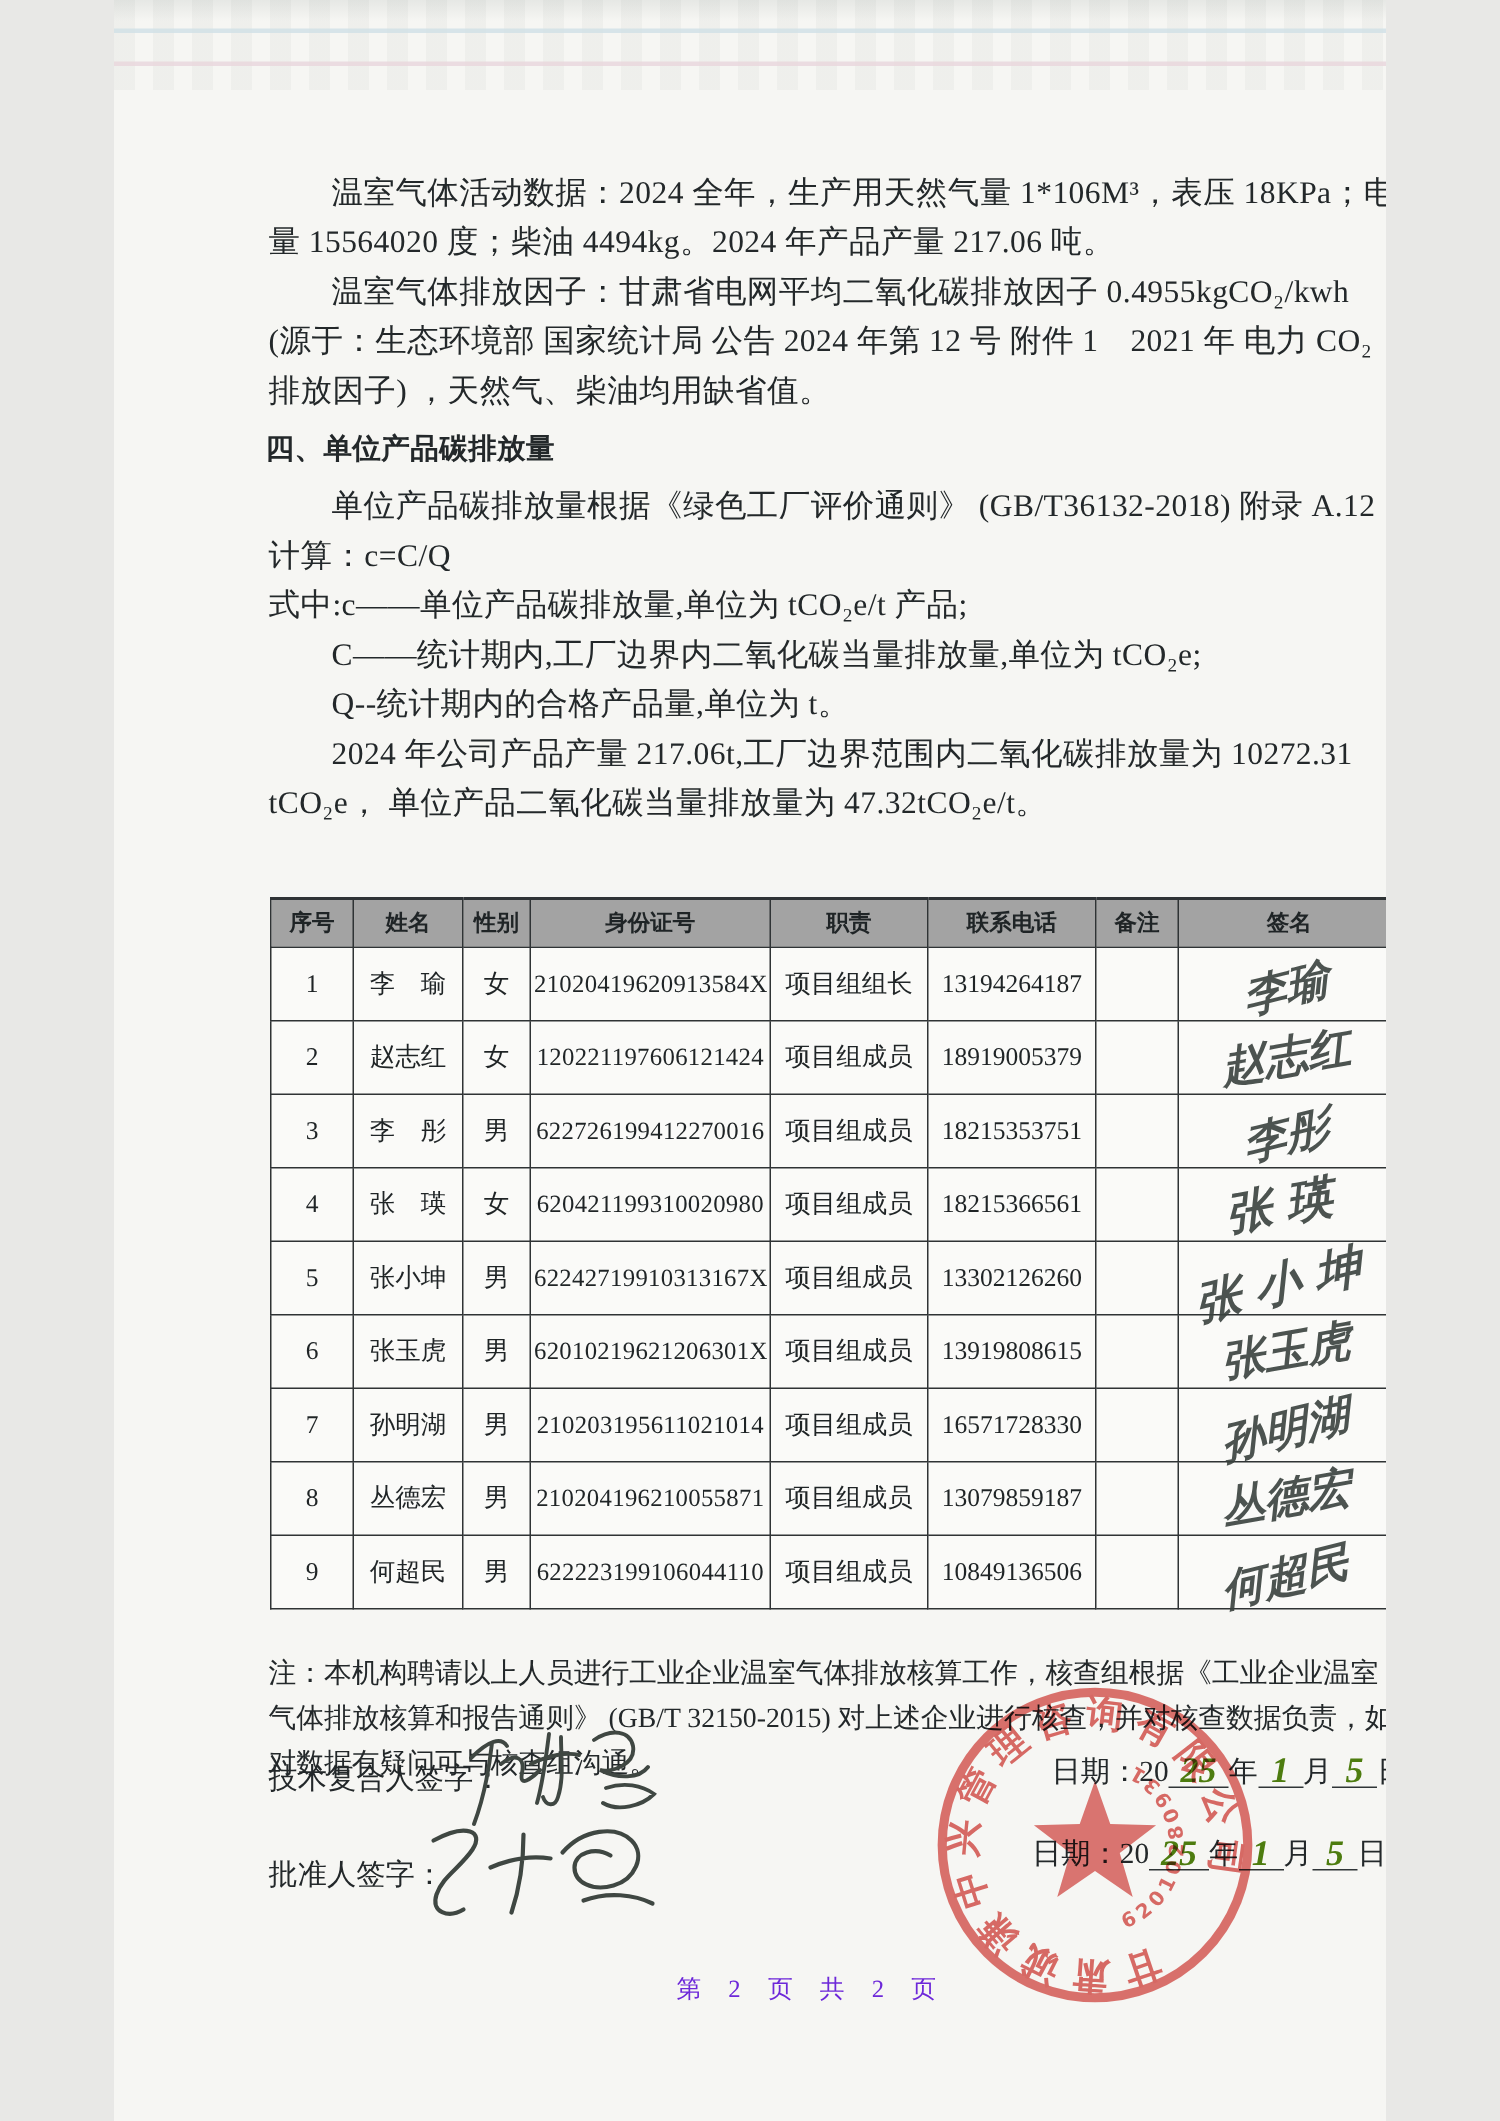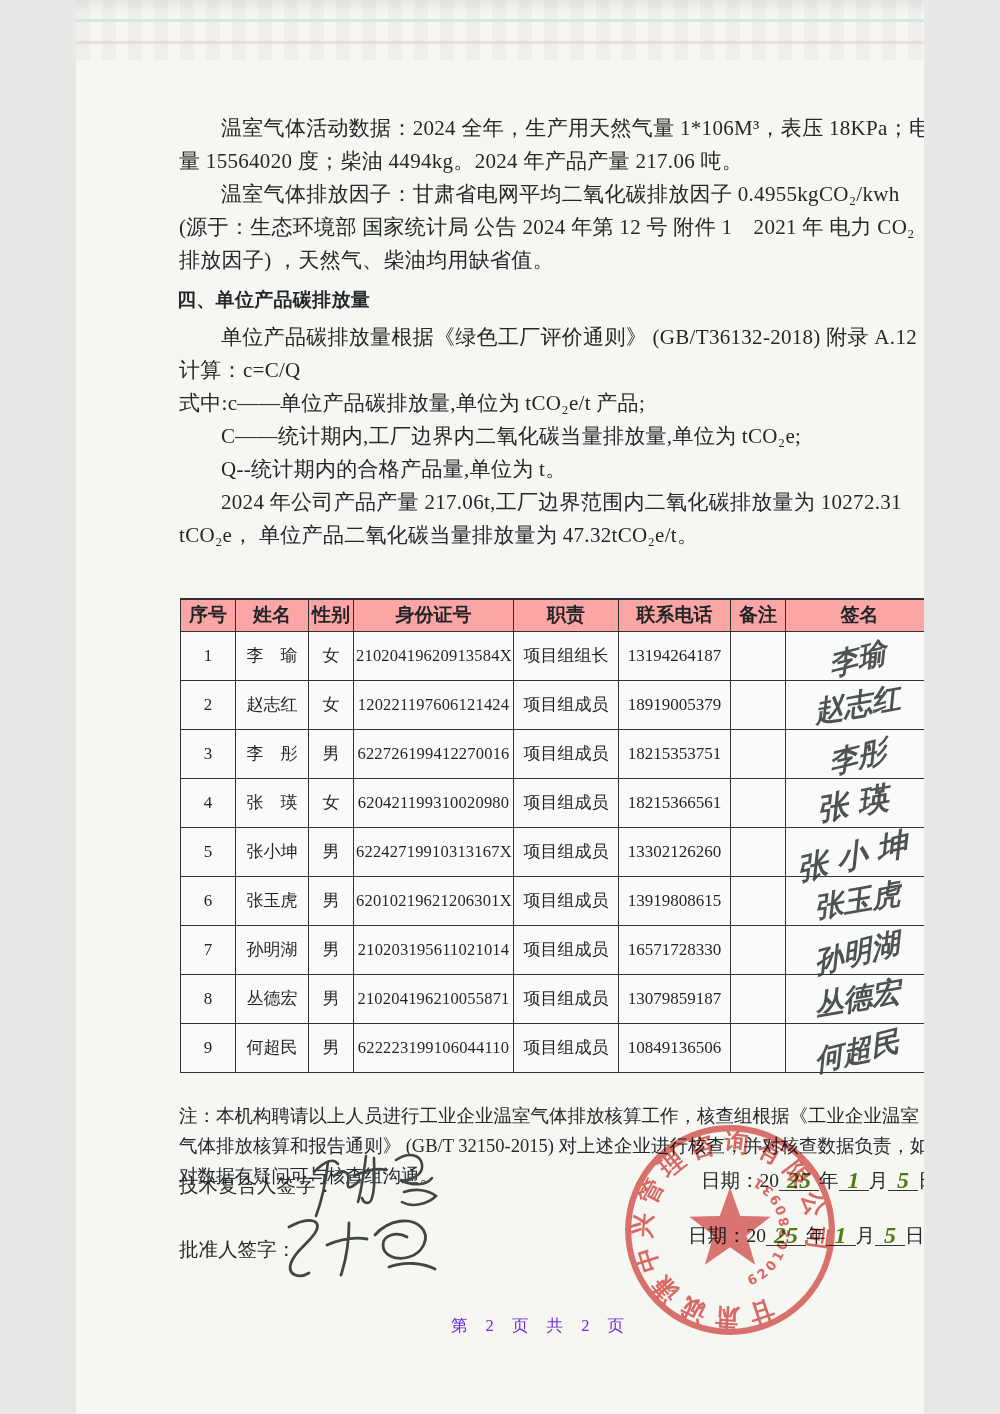--- a/index.html
+++ b/index.html
@@ -28,21 +28,21 @@
   table.vtable{
     position:absolute;left:104px;top:598px;width:753px;
     border-collapse:collapse;table-layout:fixed;
     font-size:17px;color:#1f2426;
   }
   table.vtable th,table.vtable td{
     border:1px solid #2f3335;text-align:center;vertical-align:middle;
     padding:0 2px;overflow:visible;
   }
   table.vtable thead tr{height:32px;}
-  table.vtable thead th{background:#fca5a5;font-weight:700;font-size:19px;border-top:2px solid #2f3335;}
+  table.vtable thead th{background:#a3a3a3;font-weight:700;font-size:15px;border-top:2px solid #2f3335;}
   table.vtable tbody tr{height:49px;background:rgba(255,255,255,.45);}
   td.id-cell{font-size:16.5px;letter-spacing:.2px;}
   td.sign-cell{position:relative;}
   .sig{
     display:inline-block;white-space:nowrap;
     font-size:29px;font-weight:600;color:#3a423e;opacity:.9;
     transform:rotate(-10deg) skewX(-16deg);
   }
   tbody tr:nth-child(odd) .sig{transform:rotate(-14deg) skewX(-20deg) translateY(3px);}
   tbody tr:nth-child(4) .sig,tbody tr:nth-child(5) .sig{letter-spacing:10px;font-size:31px;}

